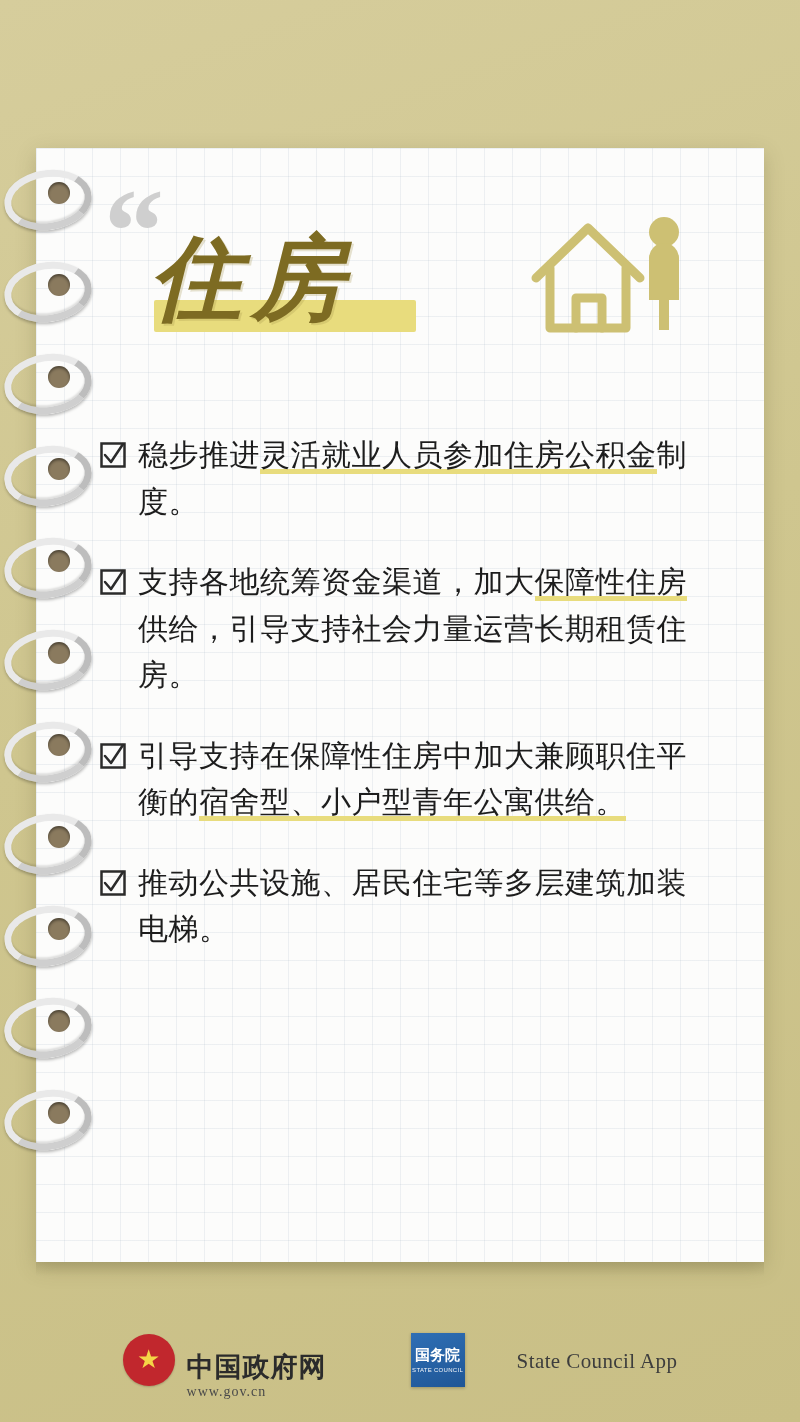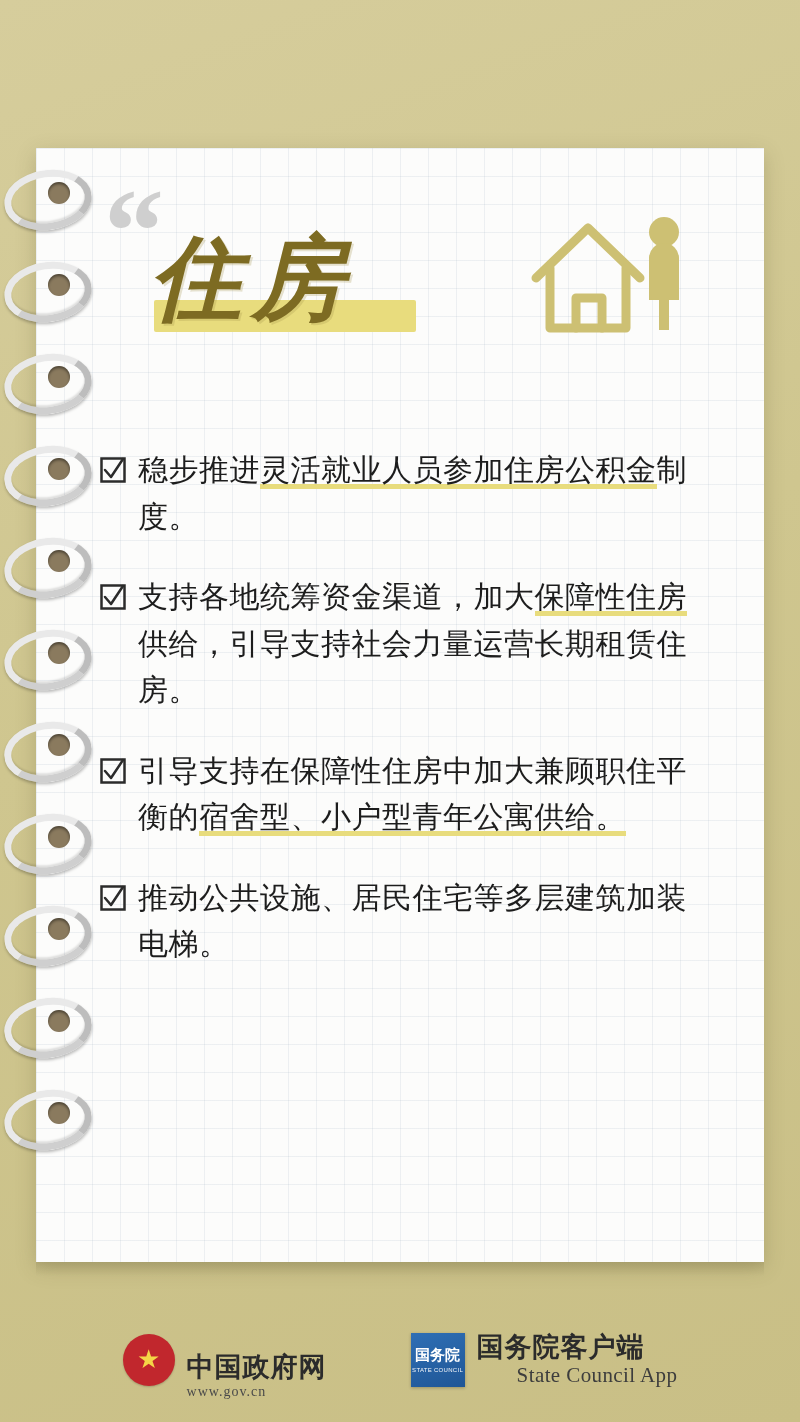--- a/index.html
+++ b/index.html
@@ -136,21 +136,21 @@
     left: 530px;
     top: 206px;
     width: 176px;
     height: 130px;
   }
 
   
   .list {
     position: absolute;
     left: 100px;
-    top: 447px;
+    top: 432px;
     width: 600px;
   }
   .item {
     display: flex;
     align-items: flex-start;
     margin-bottom: 34px;
   }
   .checkbox {
     flex: 0 0 auto;
     width: 26px;
@@ -396,20 +396,19 @@
         <div class="en">www.gov.cn</div>
       </div>
     </div>
 
     <div class="brand">
       <div class="app-badge">
         <div class="b1">国务院</div>
         <div class="b2">STATE COUNCIL</div>
       </div>
       <div class="app-text">
-        <div class="cn">国务院客户端</div>
         <div class="en">State Council App</div>
       </div>
     </div>
 
   </div>
 
 </div>
 
 </body></html>

